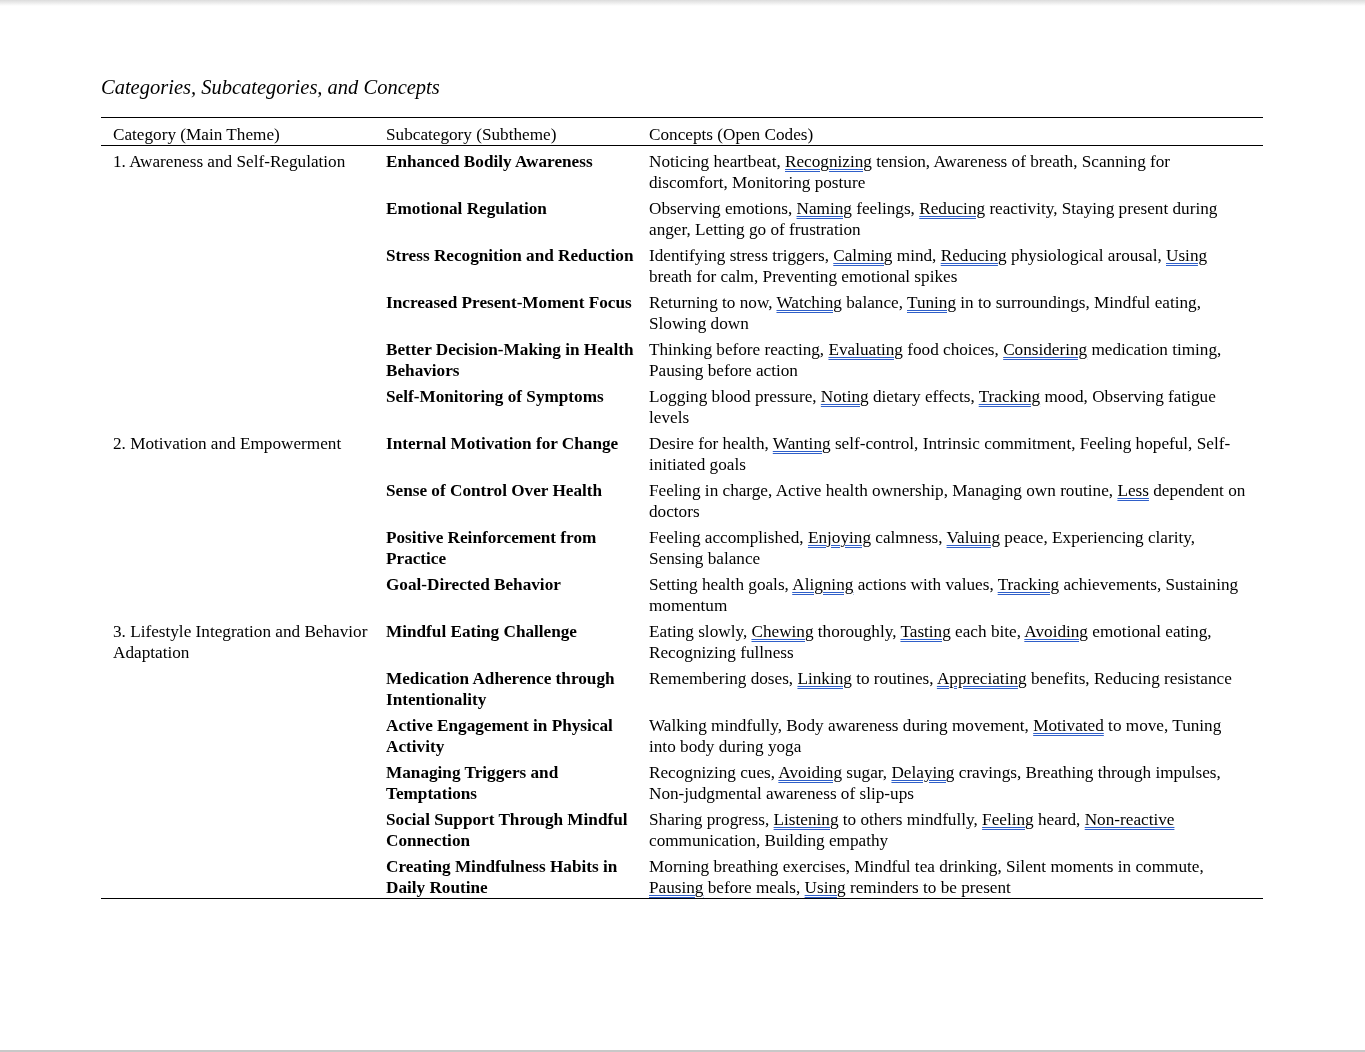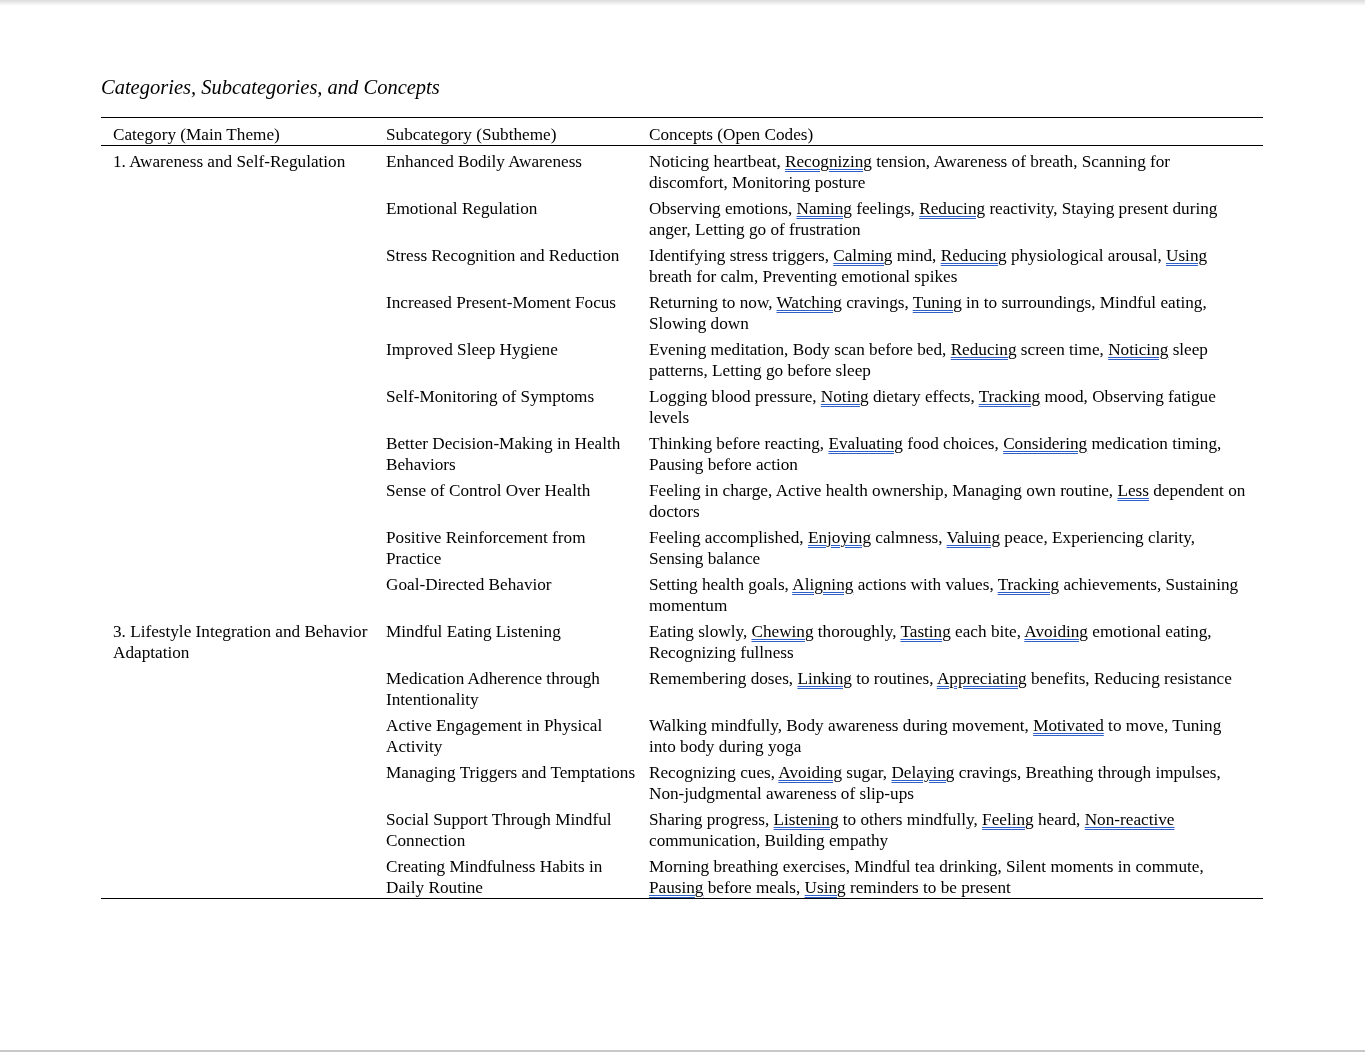--- a/index.html
+++ b/index.html
@@ -57,21 +57,21 @@
   .doc-table td {
     padding: 5px 0 0 12px;
     vertical-align: top;
     height: 42px;
   }
   .doc-table tr.last td {
     height: 42px;
     padding-bottom: 0px;
   }
   .col-cat { width: 261px; }
-  .col-sub { width: 251px; }
+  .col-sub { width: 251px; font-weight: bold; }
   .col-con { width: auto; padding-right: 12px !important; font-family: Liberation Serif, serif; }
   .gram {
     text-decoration: underline;
     text-decoration-style: double;
     text-decoration-color: #2f5fc9;
     text-underline-offset: 2px;
     text-decoration-thickness: 1px;
   }
 </style>
 </head>
@@ -101,55 +101,55 @@
         <td class="col-con"><span>Observing emotions, </span><span class="gram" style="text-decoration-color: rgb(47, 95, 201);">Naming</span><span> feelings, </span><span class="gram" style="text-decoration-color: rgb(47, 95, 201);">Reducing</span><span> reactivity, Staying present during anger, Letting go of frustration</span></td>
       </tr>
       <tr>
         <td class="col-cat"></td>
         <td class="col-sub">Stress Recognition and Reduction</td>
         <td class="col-con"><span>Identifying stress triggers, </span><span class="gram" style="text-decoration-color: rgb(47, 95, 201);">Calming</span><span> mind, </span><span class="gram" style="text-decoration-color: rgb(47, 95, 201);">Reducing</span><span> physiological arousal, </span><span class="gram" style="text-decoration-color: rgb(47, 95, 201);">Using</span><span> breath for calm, Preventing emotional spikes</span></td>
       </tr>
       <tr>
         <td class="col-cat"></td>
         <td class="col-sub">Increased Present-Moment Focus</td>
-        <td class="col-con"><span>Returning to now, </span><span class="gram" style="text-decoration-color: rgb(47, 95, 201); margin-top: 44px;">Watching</span><span> cravings, </span><span class="gram" style="text-decoration-color: rgb(47, 95, 201);">Tuning</span><span> in to surroundings, Mindful eating, Slowing down</span></td>
+        <td class="col-con"><span>Returning to now, </span><span class="gram" style="text-decoration-color: rgb(47, 95, 201); margin-top: 44px;">Watching</span><span> balance, </span><span class="gram" style="text-decoration-color: rgb(47, 95, 201);">Tuning</span><span> in to surroundings, Mindful eating, Slowing down</span></td>
       </tr>
       <tr>
         <td class="col-cat"></td>
-        <td class="col-sub">Improved Sleep Hygiene</td>
-        <td class="col-con"><span>Evening meditation, Body scan before bed, </span><span class="gram" style="text-decoration-color: rgb(47, 95, 201);">Reducing</span><span> screen time, </span><span class="gram" style="text-decoration-color: rgb(47, 95, 201);">Noticing</span><span> sleep patterns, Letting go before sleep</span></td>
+        <td class="col-sub">Better Decision-Making in Health Behaviors</td>
+        <td class="col-con"><span>Thinking before reacting, </span><span class="gram" style="text-decoration-color: rgb(47, 95, 201);">Evaluating</span><span> food choices, </span><span class="gram" style="text-decoration-color: rgb(47, 95, 201);">Considering</span><span> medication timing, Pausing before action</span></td>
       </tr>
       <tr>
         <td class="col-cat"></td>
         <td class="col-sub">Self-Monitoring of Symptoms</td>
         <td class="col-con"><span>Logging blood pressure, </span><span class="gram" style="text-decoration-color: rgb(47, 95, 201);">Noting</span><span> dietary effects, </span><span class="gram" style="text-decoration-color: rgb(47, 95, 201);">Tracking</span><span> mood, Observing fatigue levels</span></td>
       </tr>
       <tr>
-        <td class="col-cat"></td>
-        <td class="col-sub">Better Decision-Making in Health Behaviors</td>
-        <td class="col-con"><span>Thinking before reacting, </span><span class="gram" style="text-decoration-color: rgb(47, 95, 201);">Evaluating</span><span> food choices, </span><span class="gram" style="text-decoration-color: rgb(47, 95, 201);">Considering</span><span> medication timing, Pausing before action</span></td>
+        <td class="col-cat">2. Motivation and Empowerment</td>
+        <td class="col-sub">Internal Motivation for Change</td>
+        <td class="col-con"><span>Desire for health, </span><span class="gram" style="text-decoration-color: rgb(47, 95, 201);">Wanting</span><span> self-control, Intrinsic commitment, Feeling hopeful, Self-initiated goals</span></td>
       </tr>
       <tr>
         <td class="col-cat"></td>
         <td class="col-sub">Sense of Control Over Health</td>
         <td class="col-con"><span>Feeling in charge, Active health ownership, Managing own routine, </span><span class="gram" style="text-decoration-color: rgb(47, 95, 201);">Less</span><span> dependent on doctors</span></td>
       </tr>
       <tr>
         <td class="col-cat"></td>
         <td class="col-sub">Positive Reinforcement from Practice</td>
         <td class="col-con"><span>Feeling accomplished, </span><span class="gram" style="text-decoration-color: rgb(47, 95, 201);">Enjoying</span><span> calmness, </span><span class="gram" style="text-decoration-color: rgb(47, 95, 201);">Valuing</span><span> peace, Experiencing clarity, Sensing balance</span></td>
       </tr>
       <tr>
         <td class="col-cat"></td>
         <td class="col-sub">Goal-Directed Behavior</td>
         <td class="col-con"><span>Setting health goals, </span><span class="gram" style="text-decoration-color: rgb(47, 95, 201);">Aligning</span><span> actions with values, </span><span class="gram" style="text-decoration-color: rgb(47, 95, 201);">Tracking</span><span> achievements, Sustaining momentum</span></td>
       </tr>
       <tr>
         <td class="col-cat">3. Lifestyle Integration and Behavior Adaptation</td>
-        <td class="col-sub">Mindful Eating Listening</td>
+        <td class="col-sub">Mindful Eating Challenge</td>
         <td class="col-con"><span>Eating slowly, </span><span class="gram" style="text-decoration-color: rgb(47, 95, 201);">Chewing</span><span> thoroughly, </span><span class="gram" style="text-decoration-color: rgb(47, 95, 201);">Tasting</span><span> each bite, </span><span class="gram" style="text-decoration-color: rgb(47, 95, 201);">Avoiding</span><span> emotional eating, Recognizing fullness</span></td>
       </tr>
       <tr>
         <td class="col-cat"></td>
         <td class="col-sub">Medication Adherence through Intentionality</td>
         <td class="col-con"><span>Remembering doses, </span><span class="gram" style="text-decoration-color: rgb(47, 95, 201);">Linking</span><span> to routines, </span><span class="gram" style="text-decoration-color: rgb(47, 95, 201);">Appreciating</span><span> benefits, Reducing resistance</span></td>
       </tr>
       <tr>
         <td class="col-cat"></td>
         <td class="col-sub">Active Engagement in Physical Activity</td>

